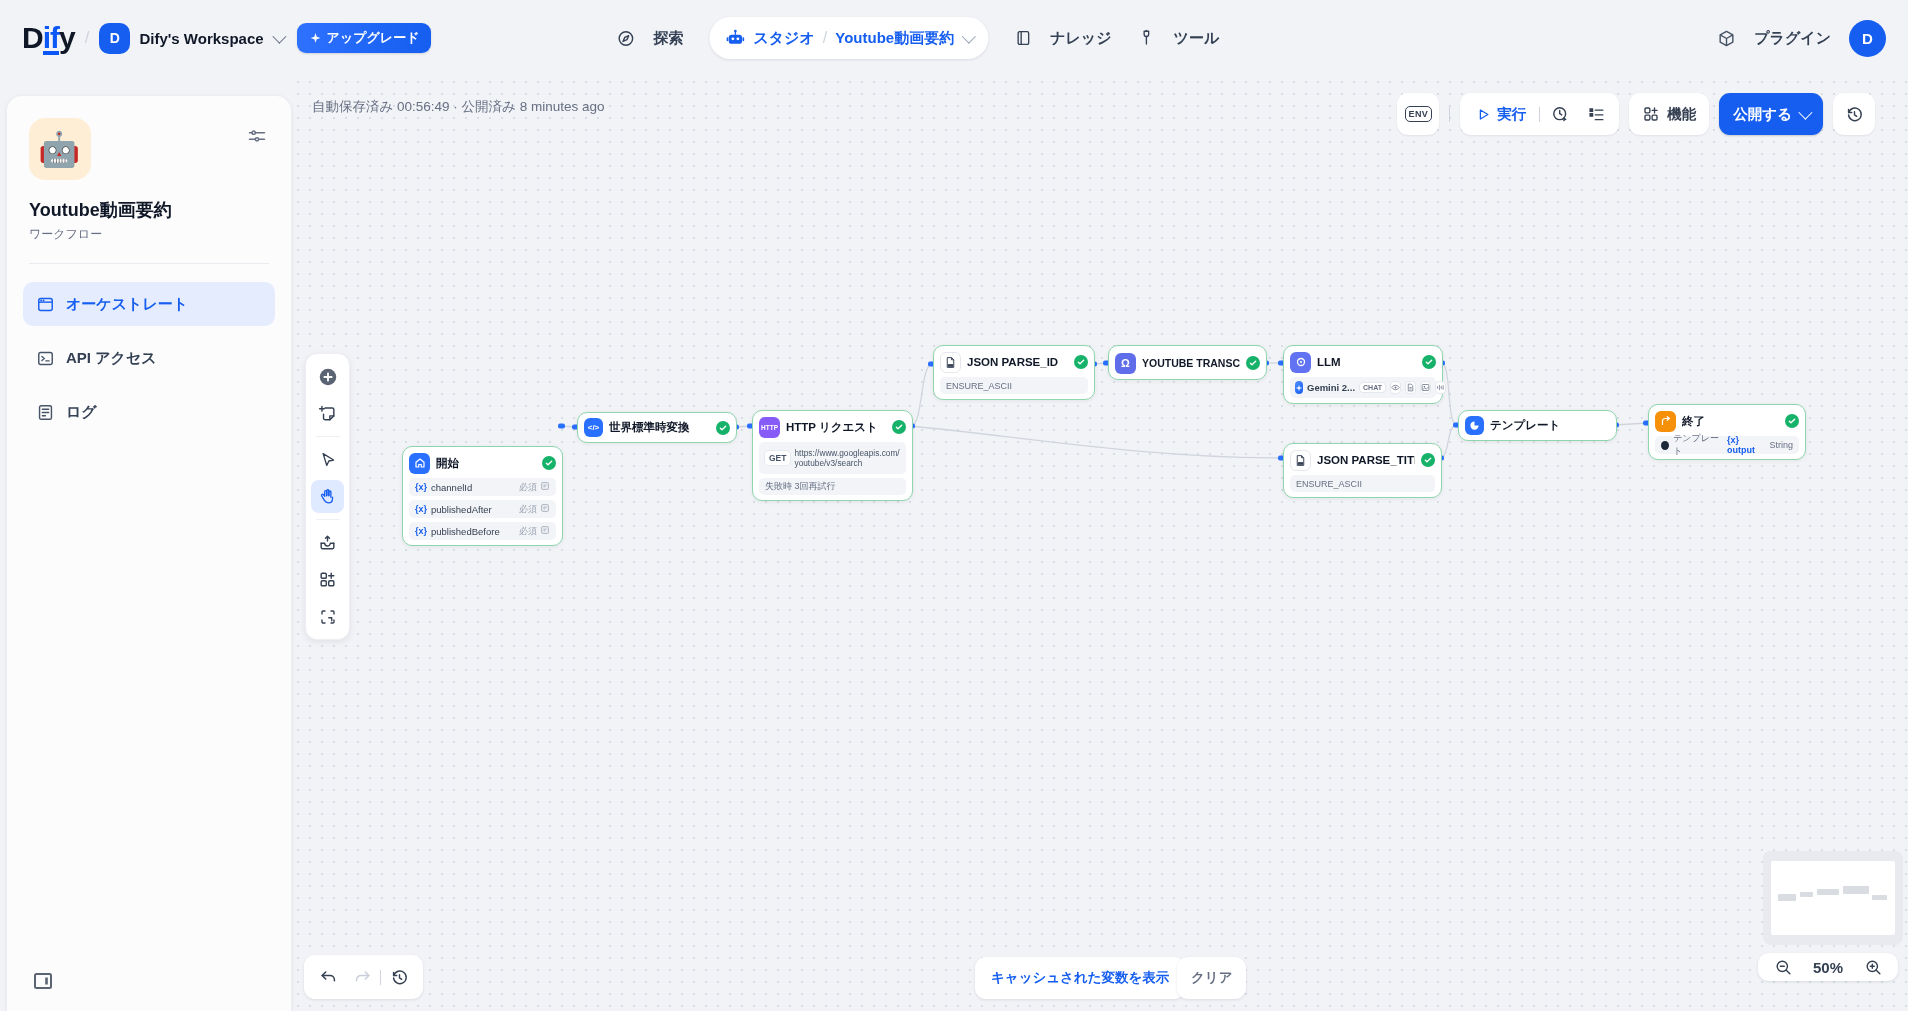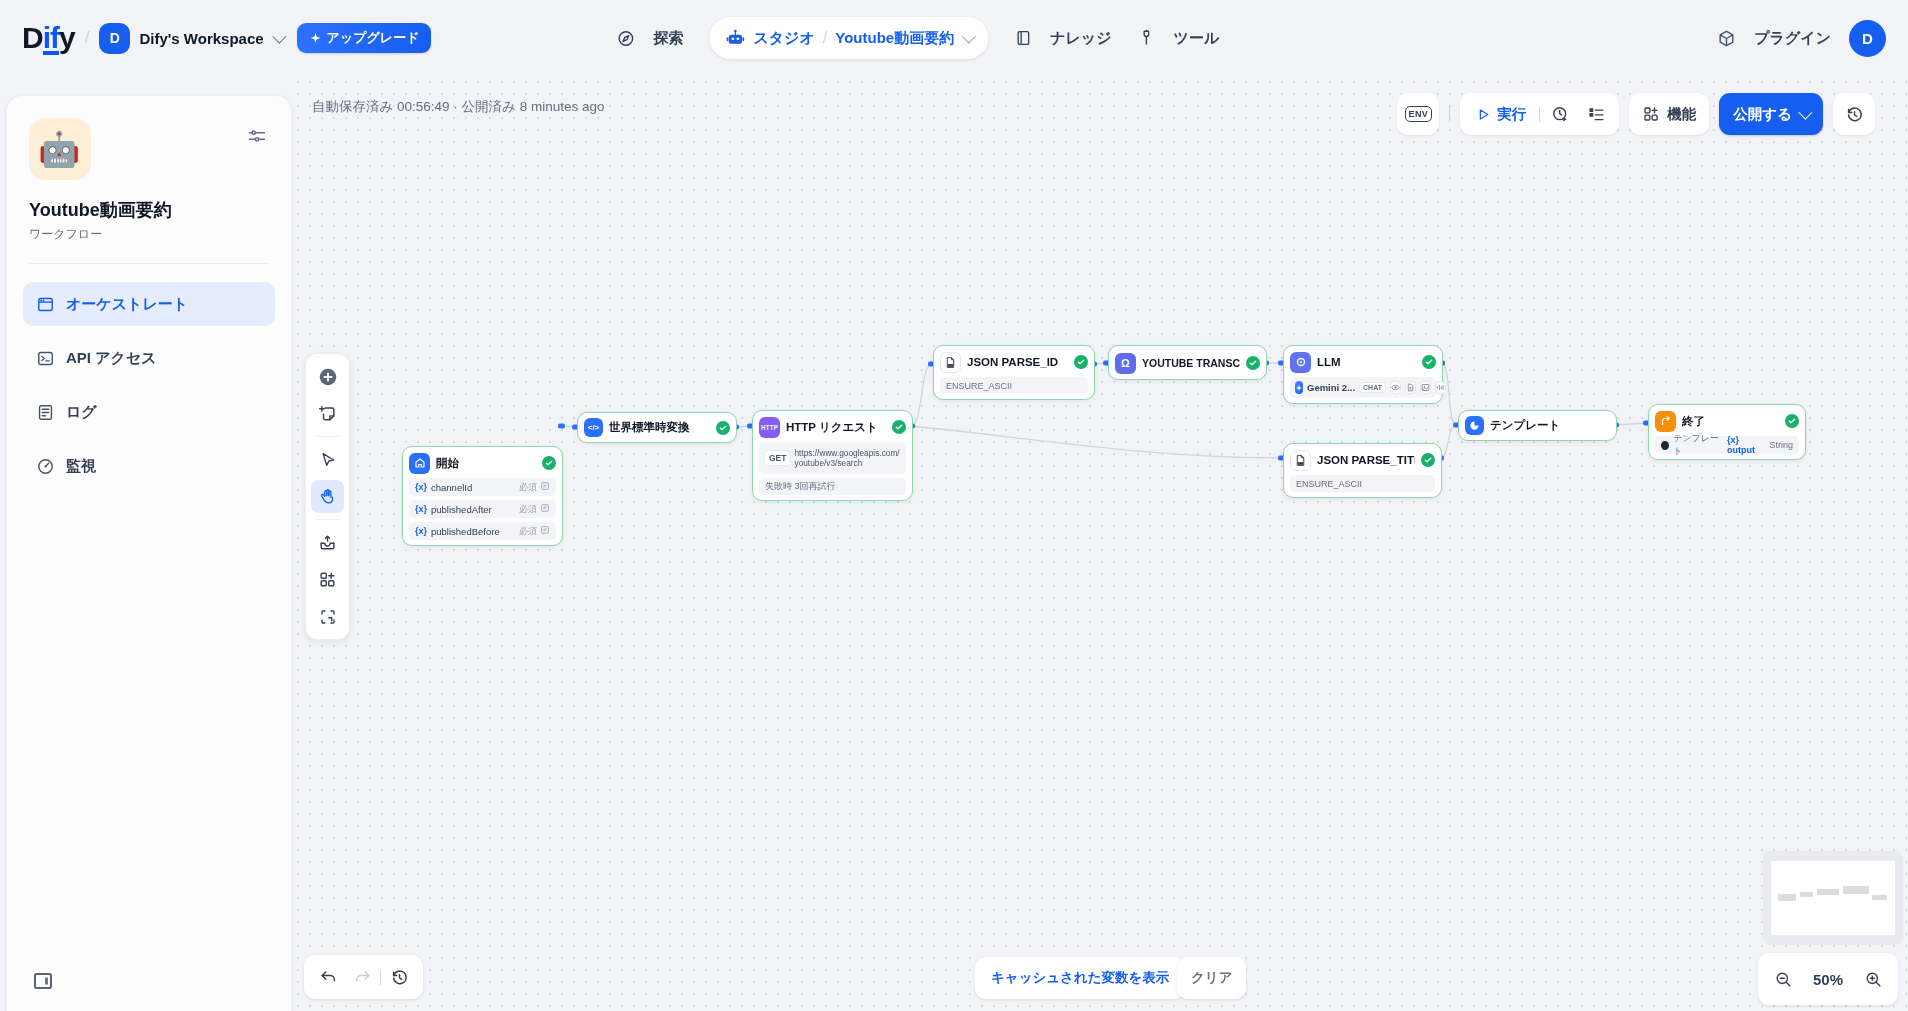--- a/index.html
+++ b/index.html
@@ -79,21 +79,21 @@
   .mini-badge { width:13px; height:13px; background:#fff; border:1px solid #e4e7ec; border-radius:4px; display:flex; align-items:center; justify-content:center; }
   .end-row { font-size:9px; color:#676f83; }
   .end-var { color:#155eef; font-weight:700; }
   .end-type { margin-left:auto; color:#676f83; }
   .dot-ic { width:9px; height:9px; border-radius:50%; background:#1d2939; display:inline-block; }
   
   .fpill { position:absolute; background:#fff; border-radius:11px; box-shadow:0 1px 3px rgba(16,24,40,.1); display:flex; align-items:center; z-index:30; }
   .undo-pill { left:304px; top:955px; height:44px; padding:0 8px; gap:2px; }
   .cache-pill { left:975px; top:957px; height:42px; padding:0 16px; color:#155eef; font-size:13.5px; font-weight:600; cursor:pointer; }
   .clear-pill { left:1177px; top:957px; height:42px; padding:0 14px; color:#676f83; font-size:13.5px; font-weight:600; cursor:pointer; }
-  .zoom-pill { left:1758px; top:953px; height:52px; width:140px; padding:0 12px; justify-content:space-between; }
+  .zoom-pill { left:1758px; top:953px; height:28px; width:140px; padding:0 12px; justify-content:space-between; }
   .zoom-val { font-size:15px; font-weight:600; color:#354052; }
   .minimap { position:absolute; left:1763px; top:851px; width:140px; height:94px; background:#e8eaef; border-radius:8px; z-index:30; padding:10px 8px; }
   .mm-view { width:100%; height:100%; background:#fff; border-radius:2px; position:relative; }
   .mm-bar { position:absolute; background:#d9dce1; border-radius:1px; }
   .rf-attrib { position:absolute; right:6px; top:990px; font-size:13px; color:#b7bcc6; z-index:5;margin-top:36px; }
   svg.edges { position:absolute; inset:0; z-index:12; pointer-events:none; }
 </style>
 </head>
 <body>
 
@@ -558,28 +558,20 @@
         </svg>
       <span>API アクセス</span>
     </div>
     <div class="sb-item">
       <svg width="19" height="19" viewBox="0 0 24 24" fill="none" stroke="#475467" stroke-width="1.8" stroke-linecap="round" stroke-linejoin="round">
           <rect x="4.5" y="3.5" width="15" height="17" rx="2"></rect>
           <path d="M8 8h8M8 12h8M8 16h4"></path>
         </svg>
       <span>ログ</span>
     </div>
-    <div class="sb-item">
-      <svg width="19" height="19" viewBox="0 0 24 24" fill="none" stroke="#475467" stroke-width="1.8" stroke-linecap="round">
-          <circle cx="12" cy="12" r="8.5"></circle>
-          <path d="M12 12l4-4"></path>
-          <circle cx="12" cy="12" r="1.4" fill="#475467" stroke="none"></circle>
-        </svg>
-      <span>監視</span>
-    </div>
   </div>
   <div class="sb-collapse">
     <svg width="24" height="24" viewBox="0 0 24 24" fill="none" stroke="#5b6472" stroke-width="2">
         <rect x="4" y="5" width="16" height="14" rx="1.5"></rect>
         <path d="M15.5 8.5v7" stroke-width="2.6"></path>
       </svg>
   </div>
 </div>
 
 <div class="fpill undo-pill">

